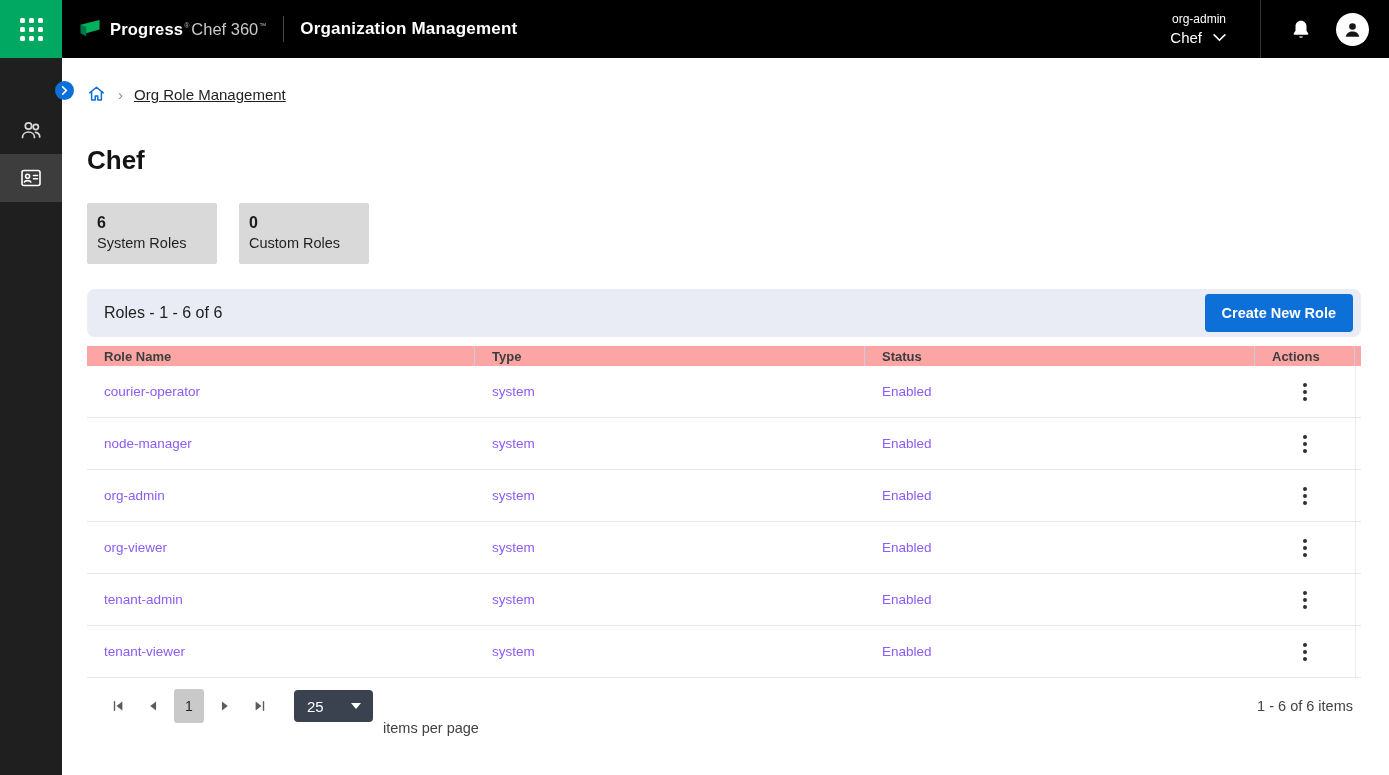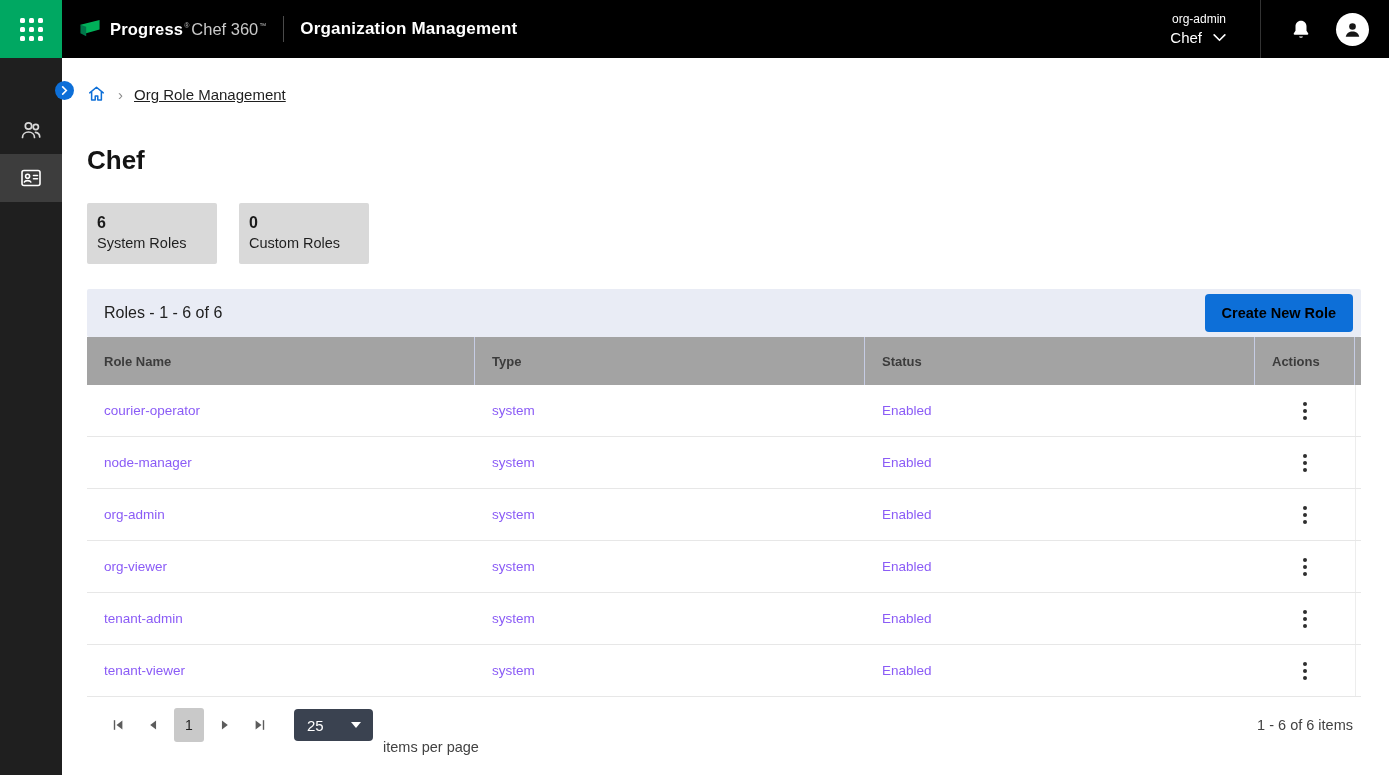--- a/index.html
+++ b/index.html
@@ -50,25 +50,25 @@
 
   .page-title { margin:41px 0 0 25px; font-size:26px; line-height:32px; font-weight:bold; color:#141414; }
 
   .stats { display:flex; gap:22px; margin:27px 0 0 25px; }
   .stat-card { width:130px; background:#d9d9d9; border-radius:2px; padding:10px 10px 11px 10px; }
   .stat-value { font-size:16px; font-weight:bold; line-height:20px; color:#1a1a1a; }
   .stat-label { font-size:14.5px; line-height:20px; color:#1f1f1f; }
 
   
   .panel { margin:25px 28px 0 25px; }
-  .panel-header { height:48px; background:#e9ecf5; display:flex; align-items:center; justify-content:space-between; padding:0 8px 0 17px; border-radius:2px;gap:36px; }
+  .panel-header { height:48px; background:#e9ecf5; display:flex; align-items:center; justify-content:space-between; padding:0 8px 0 17px; margin-bottom:9px; border-radius:8px;gap:36px; }
   .panel-title { font-size:16px; color:#212121; }
-  .create-btn { background:#0d6fd8; color:#000000; border:none; border-radius:4px; font-size:14.5px; font-weight:bold; padding:0 17px; height:38px; cursor:pointer; }
-
-  .grid-header { display:flex; background:#a3a3a3; height:48px; }
+  .create-btn { background:#0d6fd8; color:#ffffff; border:none; border-radius:4px; font-size:14.5px; font-weight:bold; padding:0 17px; height:38px; cursor:pointer; }
+
+  .grid-header { display:flex; background:#fca5a5; height:20px; }
   .gh-cell { display:flex; align-items:center; padding-left:17px; font-size:13px; font-weight:bold; color:#3c3c3c; border-right:1px solid #c6cce4; }
   .c1 { width:388px; } .c2 { width:390px; } .c3 { width:390px; } .c4 { width:100px; }
   .gh-gutter { flex:1; }
 
   .grid-row { display:flex; height:52px; border-bottom:1px solid #e7e7e7; align-items:center; background:#fff; }
   .cell { padding-left:17px; font-size:13.5px; color:#8b5cf6; }
   .c-actions { width:100px; display:flex; justify-content:center; padding:0; }
   .row-gutter { flex:1; align-self:stretch; border-left:1px solid #ededed; }
   .kebab { width:30px; height:30px; background:none; border:none; cursor:pointer; display:flex; flex-direction:column; align-items:center; justify-content:center; gap:3px; padding:0; }
   .kebab span { width:4px; height:4px; border-radius:50%; background:#2e2e2e; }

